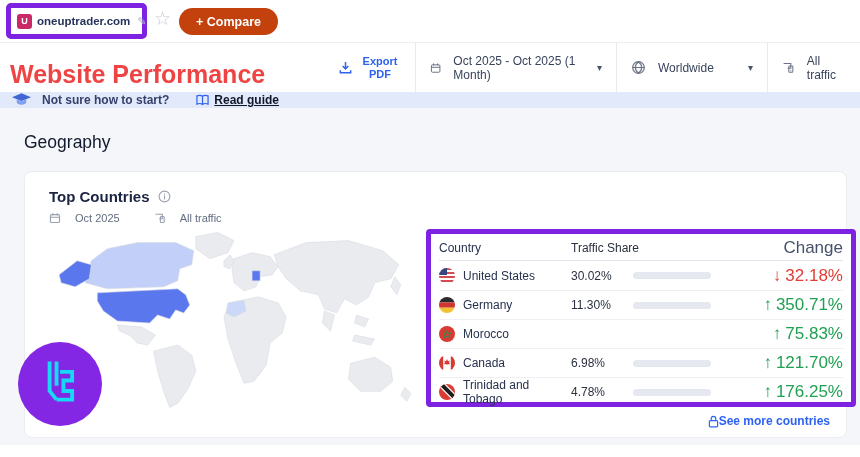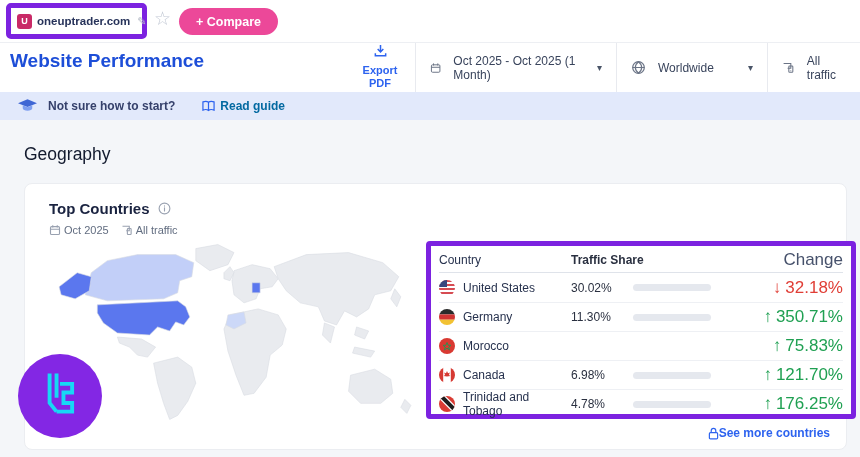--- a/index.html
+++ b/index.html
@@ -11,64 +11,64 @@
   .topbar { position:relative; height:42px; background:#fff; }
   .domain-box { position:absolute; left:6px; top:3px; width:141px; height:36px;
     border:5px solid #7c22e0; border-radius:5px; background:#fff; display:flex; align-items:center; }
   .domain-pill { display:flex; align-items:center; gap:5px; padding:0 6px; width:100%; cursor:pointer; }
   .favicon { width:15px; height:15px; border-radius:3px; background:#c92a67; color:#fff;
     font-size:9px; font-weight:bold; display:flex; align-items:center; justify-content:center; flex:0 0 15px; }
   .domain-text { font-size:11.5px; font-weight:700; color:#27335a; white-space:nowrap; }
   .pencil { font-size:11px; color:#b4bac6; margin-left:2px; }
   .star-btn { position:absolute; left:154px; top:9px; font-size:19px; color:#c2c8d4; cursor:pointer; line-height:1; }
   .compare-btn { position:absolute; left:179px; top:8px; height:27px; padding:0 17px;
-    border-radius:14px; background:#ec4899; color:#fff; font-size:12.5px; font-weight:600;
+    border-radius:14px; background:#c2410c; color:#fff; font-size:12.5px; font-weight:600;
     display:flex; align-items:center; border:none; cursor:pointer; }
 
   
   .header2 { position:relative; height:50px; background:#fff; border-top:1px solid #edeff3; }
-  .page-title { position:absolute; left:10px; top:7px; font-size:19px; font-weight:600; color:#1d4ed8; }
+  .page-title { position:absolute; left:10px; top:17px; font-size:25px; font-weight:600; color:#ef4444; }
   .controls { position:absolute; right:0; top:0; height:100%; display:flex; align-items:stretch; }
   .ctrl-divider { width:1px; background:#e8eaef; }
-  .export-pdf { display:flex; align-items:center; gap:6px; padding:0 14px; cursor:pointer;flex-direction:column; }
+  .export-pdf { display:flex; align-items:center; gap:6px; padding:0 14px; cursor:pointer; }
   .export-label { width:42px; font-size:11px; font-weight:700; color:#2d63ef; line-height:1.15; text-align:center; }
   .segment { display:flex; align-items:center; gap:12px; padding:0 14px; cursor:pointer; font-size:12px; color:#39445c; }
   .seg-date { width:200px; }
   .seg-region { width:150px; }
   .seg-traffic { width:92px; }
   .caret { font-size:10px; color:#4a5568; }
   .caret-right { margin-left:auto; }
   .icon-gray { color:#6b7486; }
 
   
-  .banner { height:28px; background:#e2e9fb; display:flex; align-items:center; padding-left:18px; gap:11px; }
+  .banner { height:16px; background:#e2e9fb; display:flex; align-items:center; padding-left:12px; gap:11px; }
   .banner-text { font-size:12px; font-weight:600; color:#35406b; }
   .read-guide { display:flex; align-items:center; gap:5px; margin-left:16px;
-    color:#0369a1; font-size:12px; font-weight:700; cursor:pointer; }
+    color:#0f172a; font-size:12px; font-weight:700; cursor:pointer;text-decoration:underline; }
 
   
   .main { position:relative; height:337px; background:#f4f6f9; }
   .section-title { position:absolute; left:24px; top:24px; font-size:17.5px; font-weight:400; color:#121a2e; }
 
   .card { position:absolute; left:24px; top:63px; width:823px; height:267px;
     background:#fff; border:1px solid #ebedf1; border-radius:8px; }
   .card-title-row { position:absolute; left:24px; top:16px; display:flex; align-items:center; gap:8px; }
   .card-title { font-size:15px; font-weight:700; color:#1a2340; }
-  .card-sub { position:absolute; left:24px; top:40px; display:flex; align-items:center; gap:3px;
+  .card-sub { position:absolute; left:24px; top:40px; display:flex; align-items:center; gap:14px;
     font-size:11px; color:#626d80; }
   .card-sub .gap { width:6px; }
 
   .map-wrap { position:absolute; left:12px; top:58px; width:402px; height:182px; }
 
   
   .table-box { position:absolute; left:401px; top:57px; width:430px; height:178px;
     border:5px solid #7c22e0; border-radius:4px; background:#fff; padding:1px 8px 0 8px; }
   .trow { display:flex; align-items:center; height:29px; border-top:1px solid #eef0f4; }
   .thead { height:26px; border-top:none; border-bottom:1px solid #dfe3ea; font-size:12px; color:#46516b; }
-  .thead .th-share { font-weight:700; }
+  .thead .th-share { font-weight:400; }
   .c-country { flex:1; display:flex; align-items:center; gap:8px; font-size:12px; color:#27324e; }
   .c-share { width:168px; display:flex; align-items:center; font-size:12px; color:#2a3040; }
   .share-val { width:62px; }
   .bar-track { width:78px; height:7px; border-radius:4px; background:#e5e8ee; overflow:hidden; }
   .bar-fill { height:100%; border-radius:4px; background:#3a6ceb; }
   .c-change { width:104px; display:flex; justify-content:flex-end; align-items:center; gap:4px;
     font-size:17px; font-weight:500; }
   .c-change.up { color:#1fa052; }
   .c-change.down { color:#e03e36; }
   .flag { width:16px; height:16px; flex:0 0 16px; }

